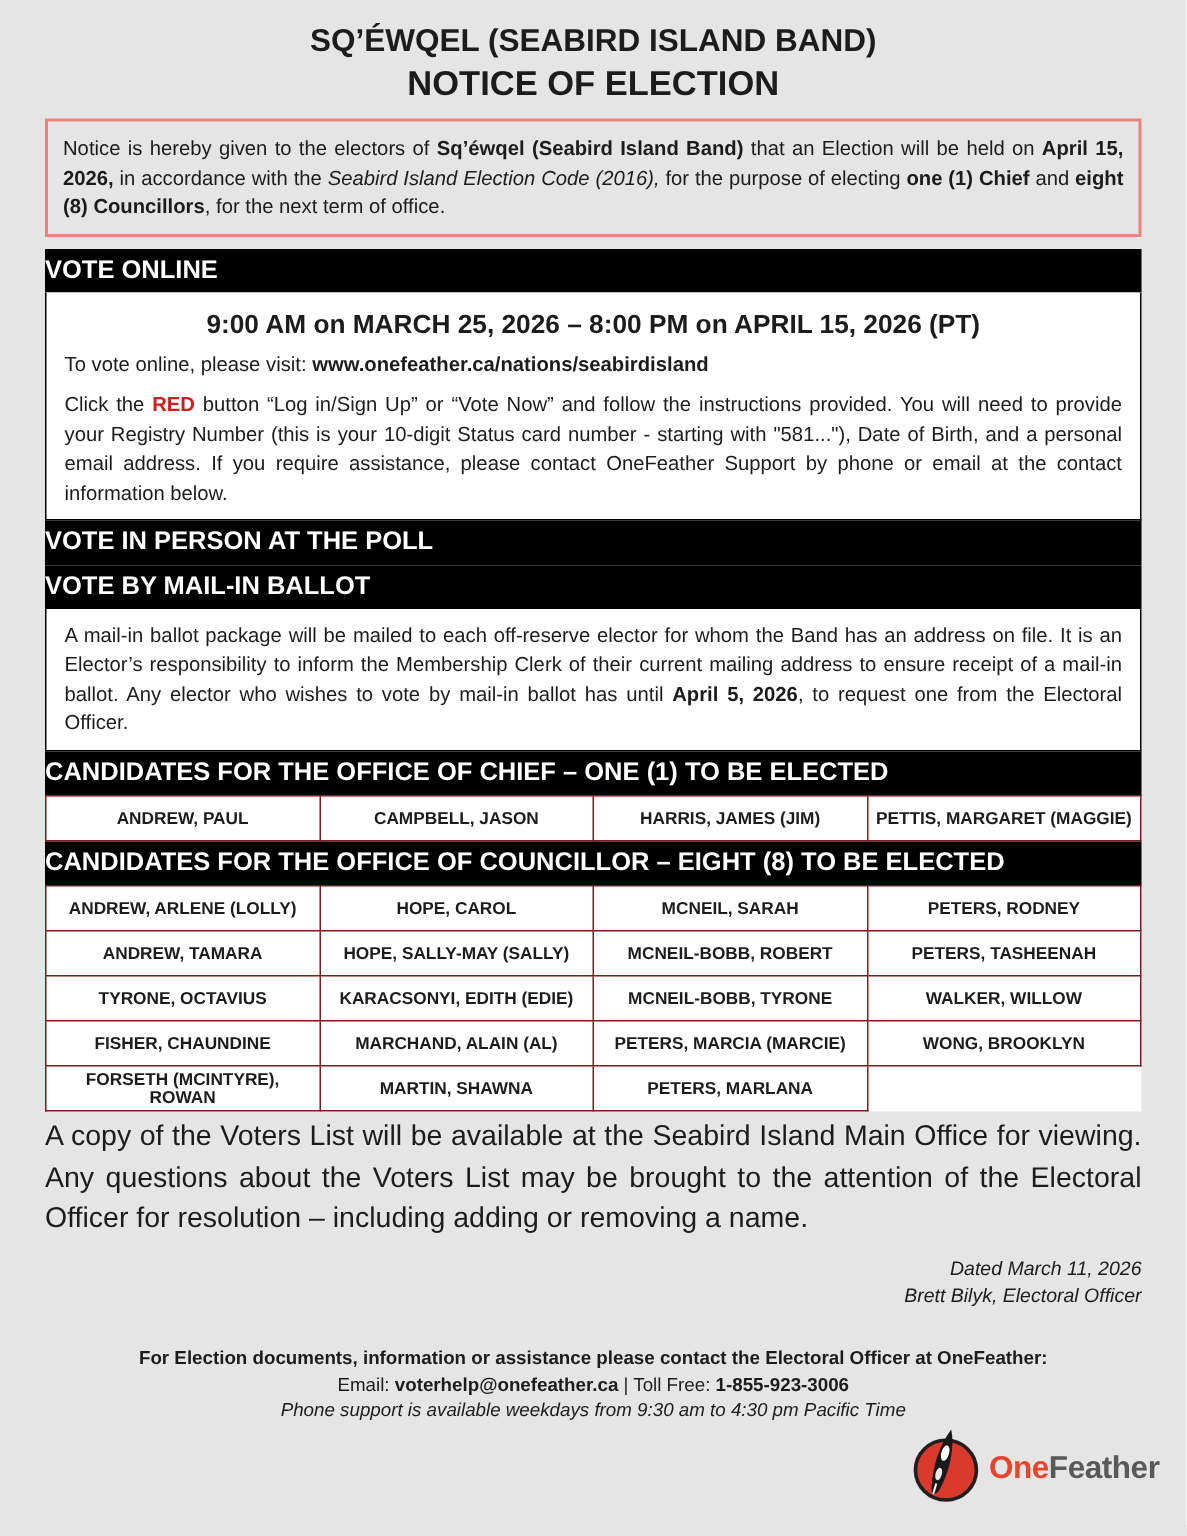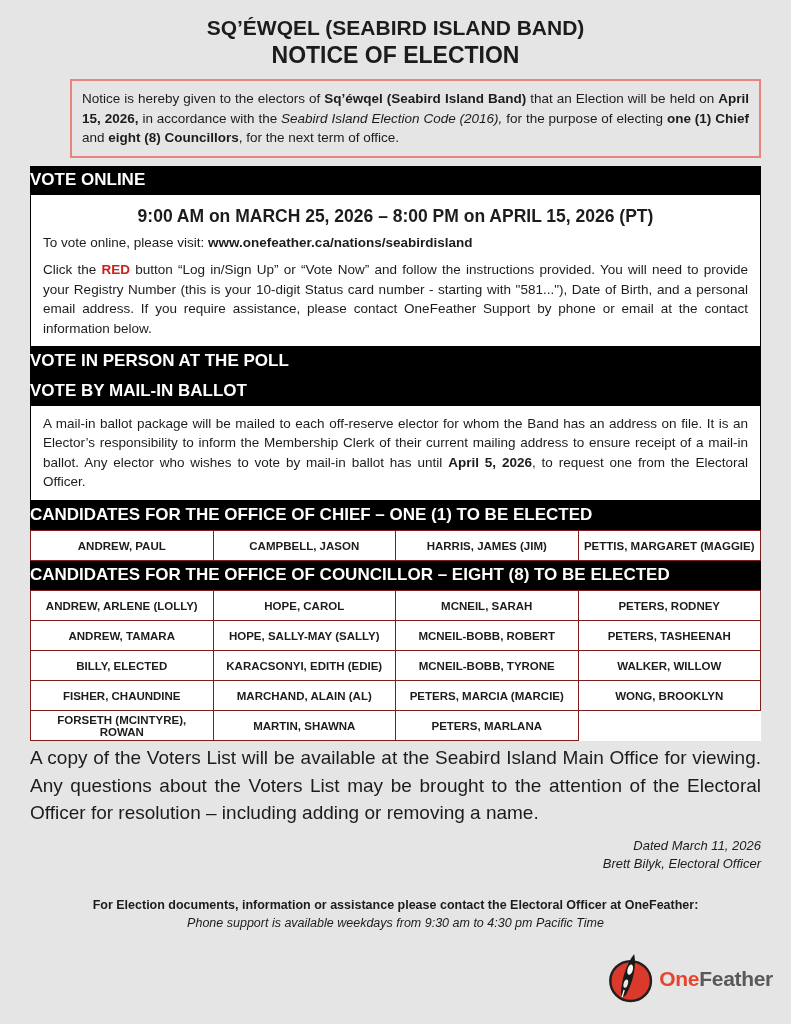--- a/index.html
+++ b/index.html
@@ -21,21 +21,20 @@
   .title-line1 { font-size: 21px; font-weight: bold; line-height: 1.3; }
   .title-line2 { font-size: 23px; font-weight: bold; line-height: 1.3; }
   
   .notice-box {
     margin-top: 8px;
     border: 2px solid #e8837d;
     padding: 8px 10px;
     font-size: 13.5px;
     line-height: 1.44;
     text-align: justify;
-    margin-left: 40px;
   }
   .b { font-weight: bold; }
   .i { font-style: italic; }
   .red { color: #cc1f1f; font-weight: bold; }
   
   .banner {
     margin-top: 0;
     background: #000000;
     color: #ffffff;
     font-weight: bold;
@@ -178,21 +177,21 @@
         <td>MCNEIL, SARAH</td>
         <td>PETERS, RODNEY</td>
       </tr>
       <tr>
         <td>ANDREW, TAMARA</td>
         <td>HOPE, SALLY-MAY (SALLY)</td>
         <td>MCNEIL-BOBB, ROBERT</td>
         <td>PETERS, TASHEENAH</td>
       </tr>
       <tr>
-        <td>BILLY, ELECTED</td>
+        <td>TYRONE, OCTAVIUS</td>
         <td>KARACSONYI, EDITH (EDIE)</td>
         <td>MCNEIL-BOBB, TYRONE</td>
         <td>WALKER, WILLOW</td>
       </tr>
       <tr>
         <td>FISHER, CHAUNDINE</td>
         <td>MARCHAND, ALAIN (AL)</td>
         <td>PETERS, MARCIA (MARCIE)</td>
         <td>WONG, BROOKLYN</td>
       </tr>
@@ -207,20 +206,23 @@
 
   <div class="voters-par">A copy of the Voters List will be available at the Seabird Island Main Office for viewing. Any questions about the Voters List may be brought to the attention of the Electoral Officer for resolution – including adding or removing a name.</div>
 
   <div class="signoff">
     <div>Dated March 11, 2026</div>
     <div>Brett Bilyk, Electoral Officer</div>
   </div>
 
   <div class="footer">
     <div class="footer-heading">For Election documents, information or assistance please contact the Electoral Officer at OneFeather:</div>
+    <div>
+      <span>Email: </span><span class="b">voterhelp@onefeather.ca</span><span> | Toll Free: </span><span class="b">1-855-923-3006</span>
+    </div>
     <div class="i">Phone support is available weekdays from 9:30 am to 4:30 pm Pacific Time</div>
 
   </div>
 
   <div class="logo">
     <span>
       <svg width="52" height="54" viewBox="0 0 64 66" aria-hidden="true">
         <ellipse cx="34" cy="38" rx="25" ry="24.5" fill="#d93a2b" stroke="#231f20" stroke-width="3"></ellipse>
         <g transform="rotate(16 32 34)">
           <path d="M30 4 C 36.5 16 38.5 36 34.5 54 C 33 60 28.5 60 27.5 54 C 23.5 36 24.5 18 30 4 Z" fill="#1a1a1a"></path>

